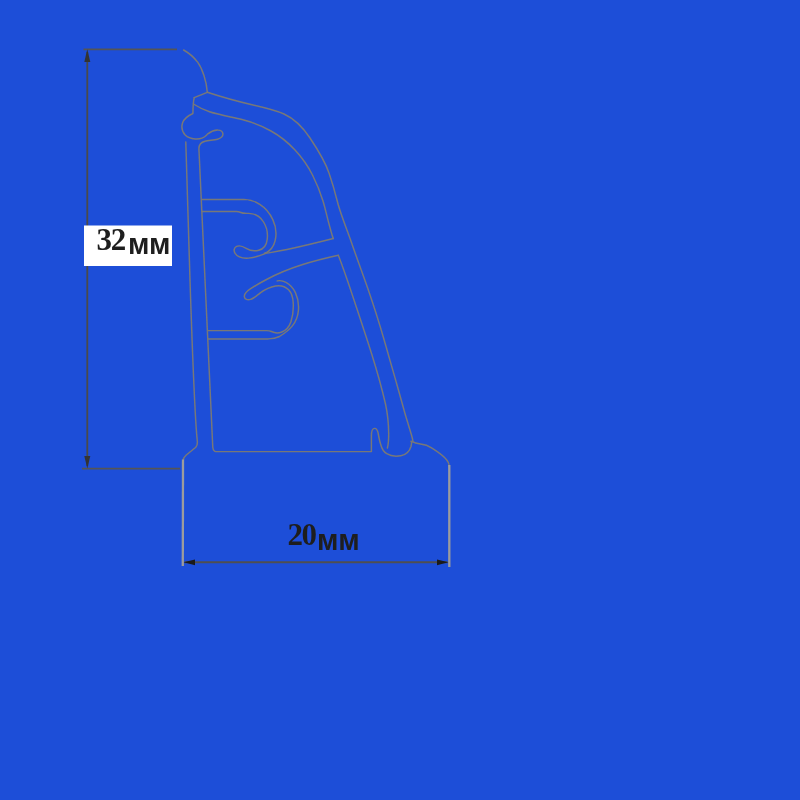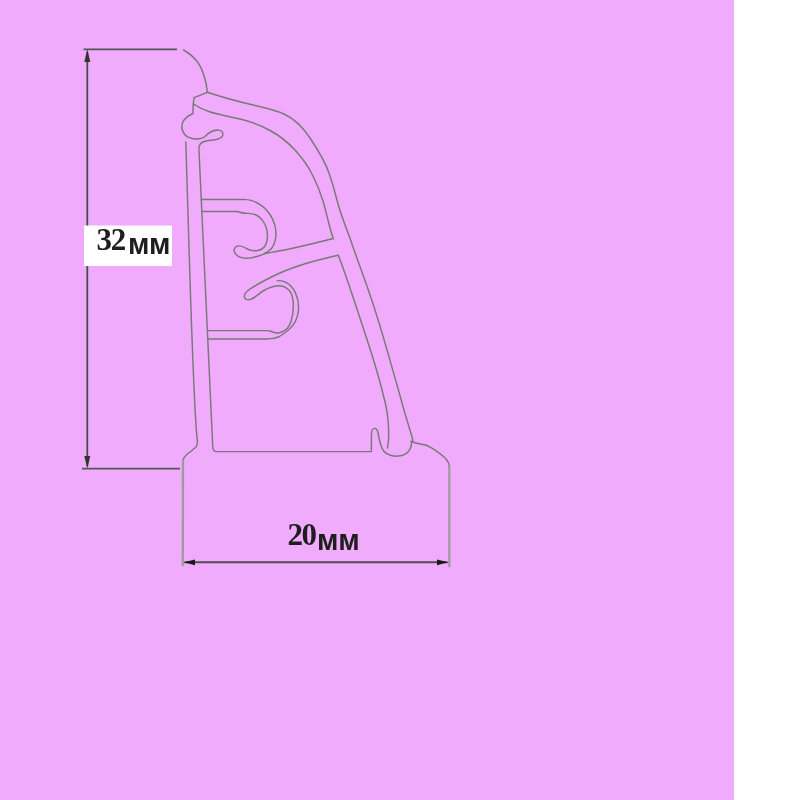--- a/index.html
+++ b/index.html
@@ -1,16 +1,16 @@
 <!DOCTYPE html>
 <html><head>
 <meta charset="utf-8">
 <style>
   html,body{margin:0;padding:0;background:#ffffff;}
-  #page{width:734px;height:800px;position:relative;background:#f0abfc;overflow:hidden;}
+  #page{width:800px;height:800px;position:relative;background:#1d4ed8;overflow:hidden;}
   svg{position:absolute;left:0;top:0;}
   text{font-family:"Liberation Sans", sans-serif;}
   .dig{font-family:"Liberation Serif", serif;font-weight:bold;}
   .mm{font-family:"Liberation Sans", sans-serif;font-weight:bold;}
 </style>
 </head>
 <body>
 <div id="page">
 <svg width="800" height="800" viewBox="0 0 800 800">
 

